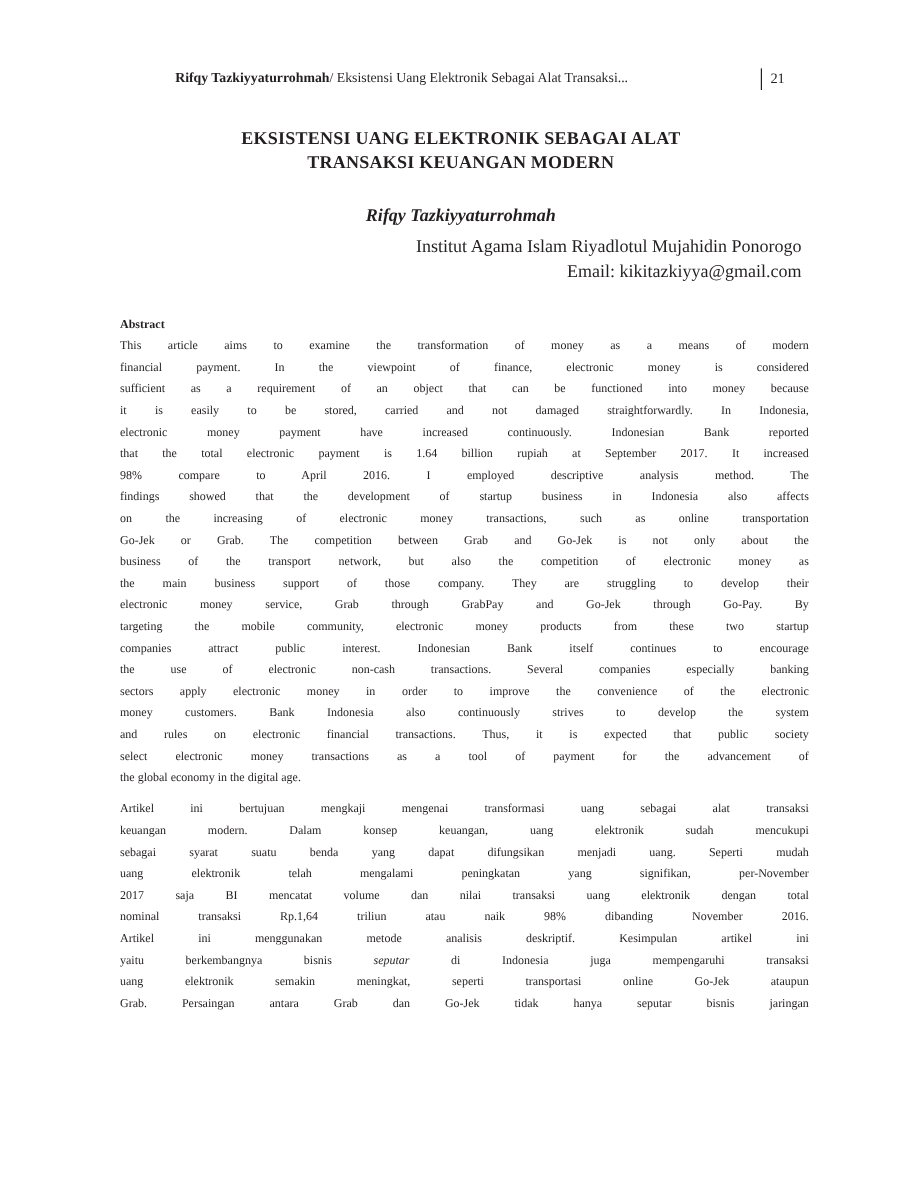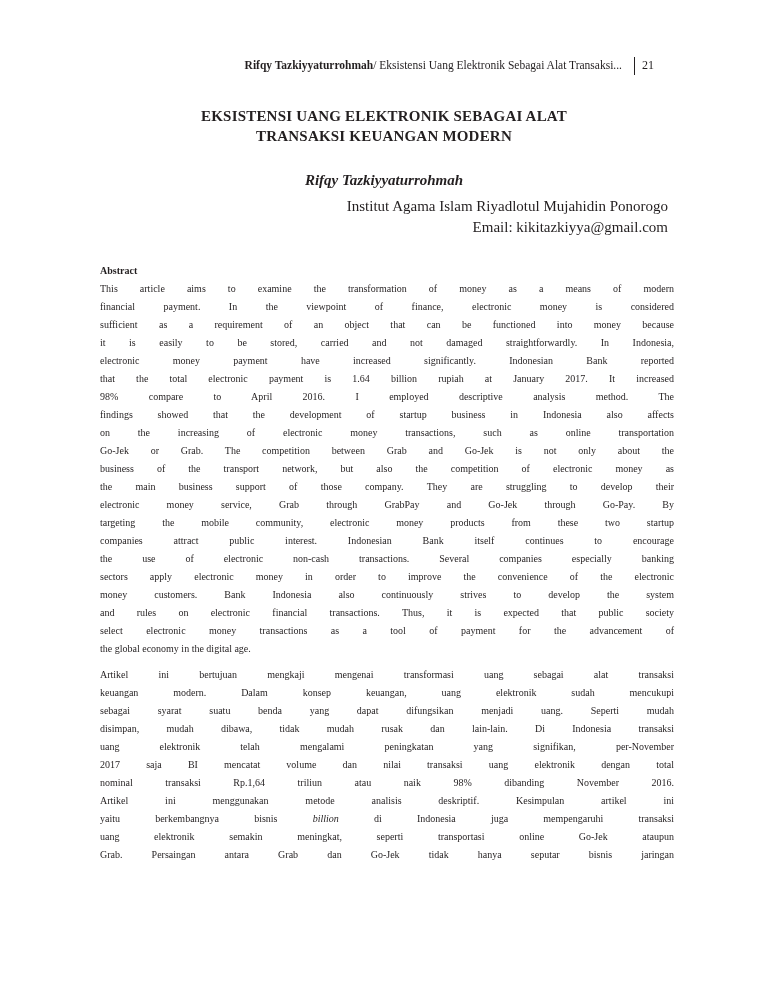--- a/index.html
+++ b/index.html
@@ -3,21 +3,21 @@
   <meta charset="utf-8">
   <style>
     html, body { margin: 0; padding: 0; background: #ffffff; }
     body {
       width: 768px; height: 994px; position: relative; overflow: hidden;
       font-family: "Liberation Serif", "DejaVu Serif", serif;
       color: #231f20;
     }
     .running-header {
       position: absolute; top: 59px; left: 146px; width: 476px;
-      font-size: 11.5px; text-align: right; white-space: nowrap;
+      font-size: 11.5px; white-space: nowrap;
     }
     .running-header .author { font-weight: bold; }
     .header-rule {
       position: absolute; top: 57px; left: 634px; width: 1px; height: 18px; background: #231f20;
     }
     .page-number {
       position: absolute; top: 58px; left: 642px; font-size: 12px; text-align: center;
     }
     .title {
       position: absolute; top: 106px; left: 100px; width: 568px;
@@ -60,22 +60,22 @@
 <div class="affiliation">Institut Agama Islam Riyadlotul Mujahidin Ponorogo</div>
 <div class="email">Email: kikitazkiyya@gmail.com</div>
 
 <div class="section" style="top:262px;">
   <div class="section-heading">Abstract</div>
   <div>
     <div class="line">This article aims to examine the transformation of money as a means of modern</div>
     <div class="line">financial payment. In the viewpoint of finance, electronic money is considered</div>
     <div class="line">sufficient as a requirement of an object that can be functioned into money because</div>
     <div class="line">it is easily to be stored, carried and not damaged straightforwardly. In Indonesia,</div>
-    <div class="line">electronic money payment have increased significantly. Indonesian Bank reported</div>
-    <div class="line">that the total electronic payment is 1.64 billion rupiah at January 2017. It increased</div>
+    <div class="line">electronic money payment have increased continuously. Indonesian Bank reported</div>
+    <div class="line">that the total electronic payment is 1.64 billion rupiah at September 2017. It increased</div>
     <div class="line">98% compare to April 2016. I employed descriptive analysis method. The</div>
     <div class="line">findings showed that the development of startup business in Indonesia also affects</div>
     <div class="line">on the increasing of electronic money transactions, such as online transportation</div>
     <div class="line">Go-Jek or Grab. The competition between Grab and Go-Jek is not only about the</div>
     <div class="line">business of the transport network, but also the competition of electronic money as</div>
     <div class="line">the main business support of those company. They are struggling to develop their</div>
     <div class="line">electronic money service, Grab through GrabPay and Go-Jek through Go-Pay. By</div>
     <div class="line">targeting the mobile community, electronic money products from these two startup</div>
     <div class="line">companies attract public interest. Indonesian Bank itself continues to encourage</div>
     <div class="line">the use of electronic non-cash transactions. Several companies especially banking</div>
@@ -85,22 +85,21 @@
     <div class="line">select electronic money transactions as a tool of payment for the advancement of</div>
     <div class="line last">the global economy in the digital age.</div>
   </div>
 </div>
 
 <div class="section" style="top:666px;">
   <div>
     <div class="line">Artikel ini bertujuan mengkaji mengenai transformasi uang sebagai alat transaksi</div>
     <div class="line">keuangan modern. Dalam konsep keuangan, uang elektronik sudah mencukupi</div>
     <div class="line">sebagai syarat suatu benda yang dapat difungsikan menjadi uang. Seperti mudah</div>
-    <div class="line">disimpan, mudah dibawa, tidak mudah rusak dan lain-lain. Di Indonesia transaksi</div>
     <div class="line">uang elektronik telah mengalami peningkatan yang signifikan, per-November</div>
     <div class="line">2017 saja BI mencatat volume dan nilai transaksi uang elektronik dengan total</div>
     <div class="line">nominal transaksi Rp.1,64 triliun atau naik 98% dibanding November 2016.</div>
     <div class="line">Artikel ini menggunakan metode analisis deskriptif. Kesimpulan artikel ini</div>
-    <div class="line"><span>yaitu berkembangnya bisnis </span><em>billion</em><span> di Indonesia juga mempengaruhi transaksi</span></div>
+    <div class="line"><span>yaitu berkembangnya bisnis </span><em>seputar</em><span> di Indonesia juga mempengaruhi transaksi</span></div>
     <div class="line">uang elektronik semakin meningkat, seperti transportasi online Go-Jek ataupun</div>
     <div class="line">Grab. Persaingan antara Grab dan Go-Jek tidak hanya seputar bisnis jaringan</div>
   </div>
 </div>
 
 </body></html>

